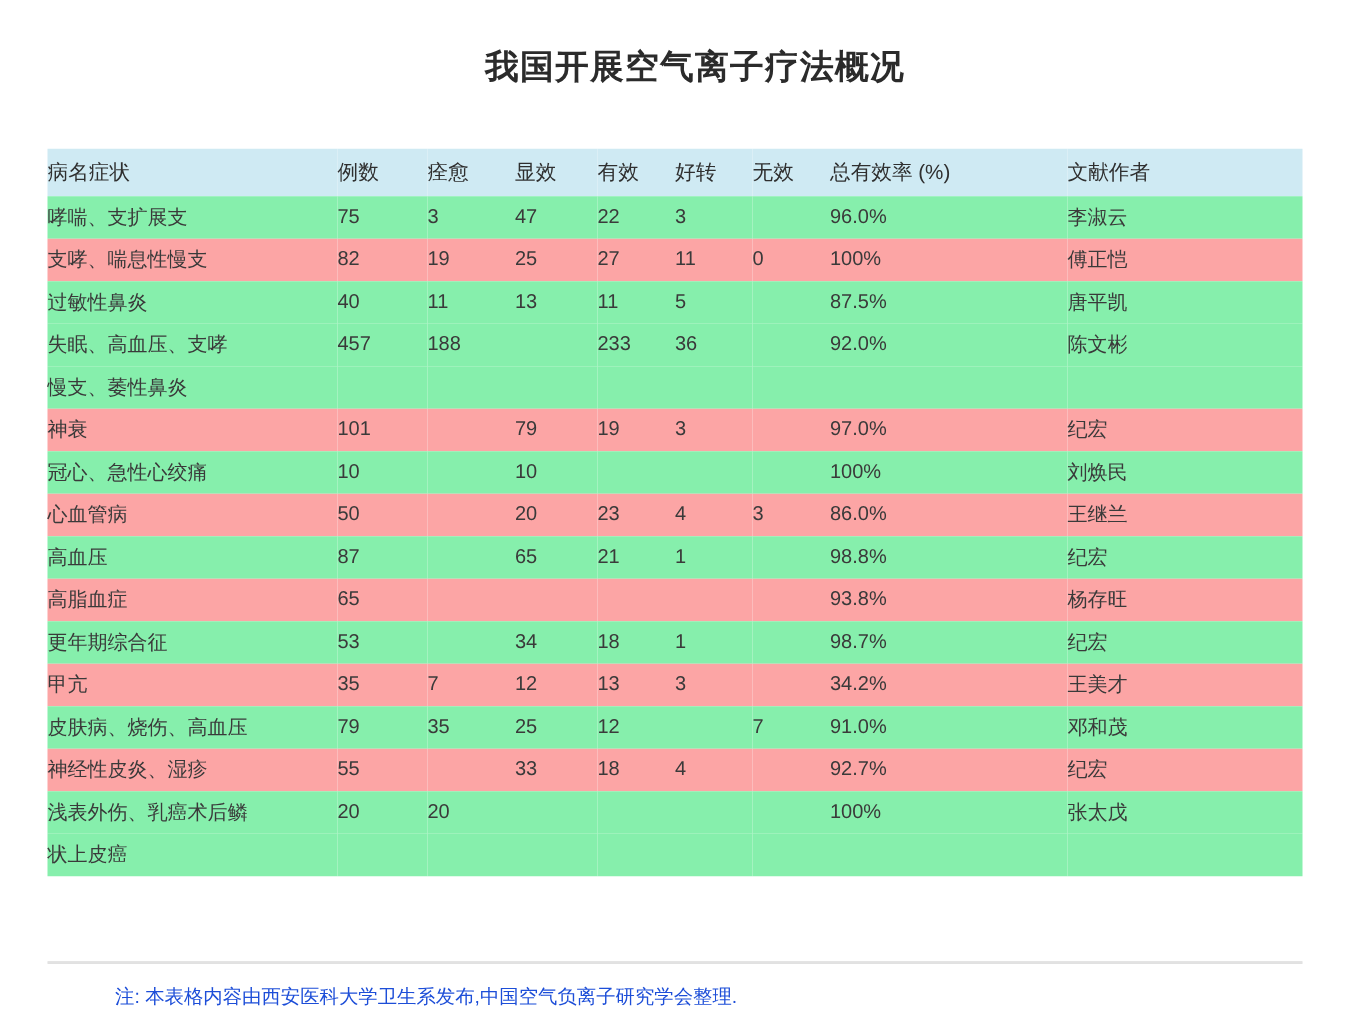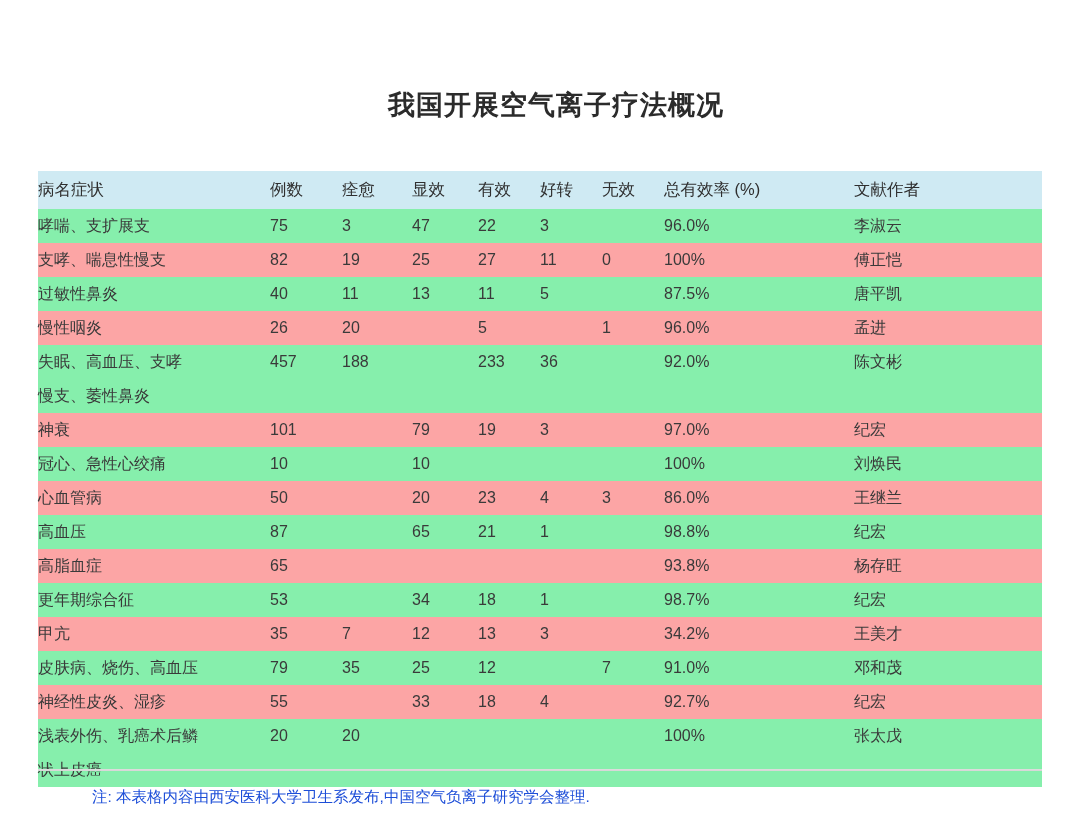--- a/index.html
+++ b/index.html
@@ -19,21 +19,21 @@
     width: 1080px;
     height: 824px;
     box-sizing: border-box;
   }
   .doc-title {
     text-align: center;
     font-size: 27px;
     font-weight: bold;
     color: #2b2b2b;
     letter-spacing: 1px;
-    padding-top: 87px;
+    padding-top: 35px;
     padding-bottom: 0;
     margin-left: 32px;
   }
   .table-wrap {
     margin: 48px 38px 0 38px;
     width: 1004px;
   }
   table.data {
     border-collapse: collapse;
     width: 100%;
@@ -159,31 +159,20 @@
           <td class="first">过敏性鼻炎</td>
           <td>40</td>
           <td>11</td>
           <td>13</td>
           <td>11</td>
           <td>5</td>
           <td></td>
           <td>87.5%</td>
           <td>唐平凯</td>
         </tr>
-        <tr class="band">
-          <td class="first">慢性咽炎</td>
-          <td>26</td>
-          <td>20</td>
-          <td></td>
-          <td>5</td>
-          <td></td>
-          <td>1</td>
-          <td>96.0%</td>
-          <td>孟进</td>
-        </tr>
         <tr class="plain">
           <td class="first">失眠、高血压、支哮</td>
           <td>457</td>
           <td>188</td>
           <td></td>
           <td>233</td>
           <td>36</td>
           <td></td>
           <td>92.0%</td>
           <td>陈文彬</td>

